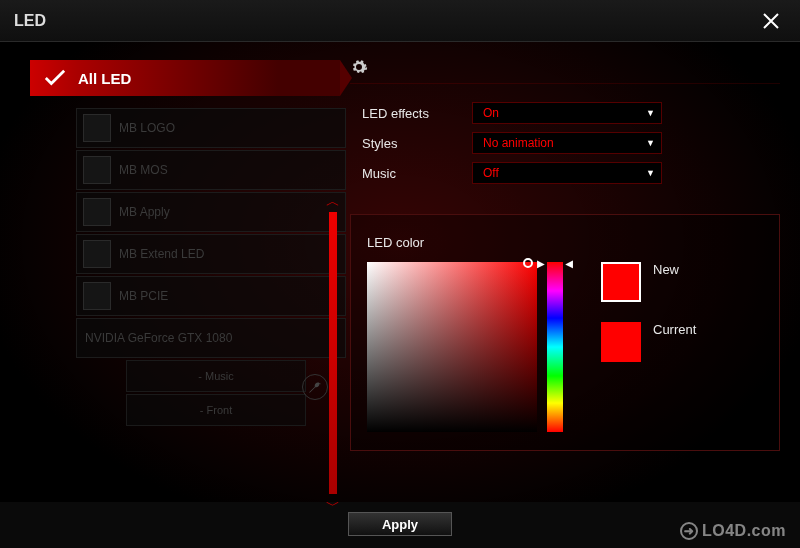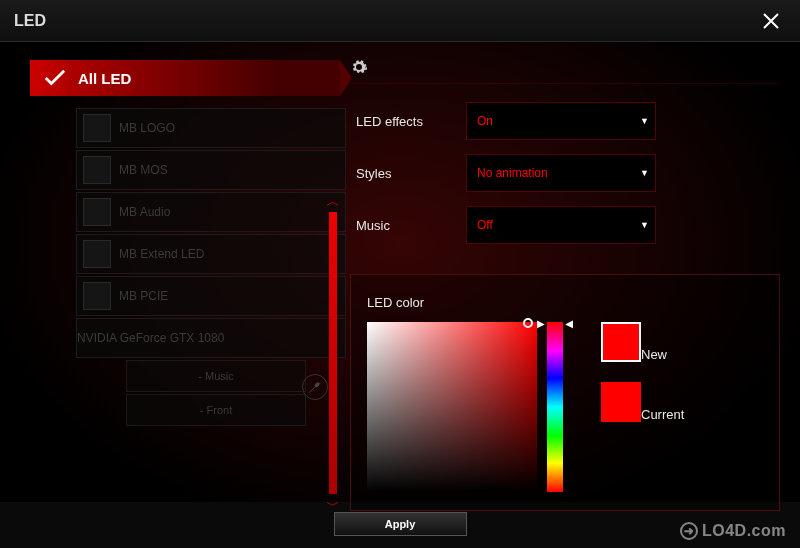--- a/index.html
+++ b/index.html
@@ -15,55 +15,55 @@
   .tab-group { margin-bottom: 12px; width: 310px; margin-left: 12px; }
   .tab { height: 36px; display: flex; align-items: center; padding-left: 48px; font-size: 15px; position: relative; background: linear-gradient(#2a2a2a,#181818); border: 1px solid #333; margin-bottom: 2px; cursor: pointer; }
   .tab.active { background: linear-gradient(90deg, #c00 0%, #a00 15%, #400 80%); color: #fff; font-weight: bold; border: none; }
   .tab.active::after { content:''; position:absolute; right:-12px; top:0; width:0; height:0; border-top:18px solid transparent; border-bottom:18px solid transparent; border-left:12px solid #500; }
   .tab .check { position: absolute; left: 14px; top: 8px; width: 22px; height: 20px; }
   .tab.inactive { color: #fff; font-weight: bold; background: linear-gradient(#333, #1a1a1a); }
   
   .device-list { width: 270px; margin-left: 58px; position: relative; }
   .device-item { height: 40px; border: 1px solid #1c1c1c; background: rgba(10,10,10,0.7); display: flex; align-items: center; padding-left: 42px; color: #3a3a3a; font-size: 12px; margin-bottom: 2px; position: relative; cursor: pointer; }
   .device-item .dev-icon { position: absolute; left: 6px; top: 5px; width: 28px; height: 28px; border: 1px solid #2a2a2a; background: #151515; }
-  .device-item.noicon { padding-left: 0; }
+  .device-item.noicon { padding-left: 8px; }
   .sub-item { height: 32px; border: 1px solid #1a1a1a; background: rgba(10,10,10,0.6); color: #3a3a3a; font-size: 11px; display: flex; align-items: center; justify-content: center; width: 180px; margin: 2px 0 2px 50px; cursor: pointer; }
   
   .scroll-track { position: absolute; right: 0px; top: 152px; width: 14px; height: 318px; display:flex; flex-direction:column; align-items:center; }
   .scroll-arrow { color: #b00; font-size: 14px; cursor: pointer; line-height: 14px; }
   .scroll-thumb { width: 8px; flex: 1; background: linear-gradient(#e00,#a00); margin: 4px 0; cursor: pointer; }
   
   .wrench { position: absolute; left: 302px; top: 332px; width: 26px; height: 26px; border-radius: 50%; border: 1px solid #333; display:flex; align-items:center; justify-content:center; color:#444; font-size:14px; cursor:pointer; }
   
   .right-panel { flex: 1; padding: 14px 20px 0 10px; position: relative; }
   .gear-row { height: 28px; display: flex; align-items: center; border-bottom: 1px solid rgba(255,0,0,0.12); margin-bottom: 18px; }
   .gear { color: #ccc; font-size: 18px; }
   
-  .settings-grid { display: grid; grid-template-columns: 110px 190px; row-gap: 14px; align-items: center; margin-left: 6px; margin-bottom: 30px; }
+  .settings-grid { display: grid; grid-template-columns: 110px 190px; row-gap: 8px; align-items: center; margin-left: 12px; margin-bottom: 30px; }
   .setting-label { color: #e8e8e8; font-size: 13px; }
-  .dropdown { height: 38px; background: #000; border: 1px solid #500; color: #f00; font-size: 12px; display: flex; align-items: center; justify-content: space-between; padding: 0 6px 0 10px; cursor: pointer; }
+  .dropdown { height: 22px; background: #000; border: 1px solid #500; color: #f00; font-size: 12px; display: flex; align-items: center; justify-content: space-between; padding: 0 6px 0 10px; cursor: pointer; }
   .dropdown .caret { color: #fff; font-size: 9px; }
   
   .color-panel { border: 1px solid #4a0e0e; padding: 20px 16px 18px 16px; background: rgba(0,0,0,0.3); }
   .color-panel-title { color: #e8e8e8; font-size: 13px; margin-bottom: 12px; }
   .picker-row { display: flex; gap: 10px; align-items: flex-start; }
   .sv-box { width: 170px; height: 170px; position: relative; background: linear-gradient(to top, #000, transparent), linear-gradient(to right, #fff, #f00); cursor: crosshair; }
   .sv-cursor { position: absolute; top: -4px; right: 4px; width: 10px; height: 10px; border: 2px solid #fff; border-radius: 50%; }
   .hue-wrap { position: relative; }
   .hue-bar { width: 16px; height: 170px; background: linear-gradient(to bottom, #f00 0%, #f0f 17%, #00f 33%, #0ff 50%, #0f0 67%, #ff0 83%, #f00 100%); cursor: pointer; }
   .hue-left { position:absolute; left:-10px; top:-4px; color:#fff; font-size:10px; }
   .hue-right { position:absolute; right:-10px; top:-4px; color:#fff; font-size:10px; }
   .swatches { margin-left: 28px; }
-  .swatch-row { display: flex; align-items: flex-end; margin-bottom: 20px; }
+  .swatch-row { display: flex; align-items: flex-start; gap: 12px; margin-bottom: 20px; }
   .swatch { width: 40px; height: 40px; background: #f00; }
   .swatch.new { border: 2px solid #fff; }
   .swatch-label { color: #e8e8e8; font-size: 13px; }
   
   .footer { position: absolute; bottom: 12px; left: 0; width: 800px; display: flex; justify-content: center; }
-  .apply-btn { width: 133px; height: 24px; background: linear-gradient(#333,#111); border: 1px solid #555; color: #fff; font-size: 11px; display:flex; align-items:center; justify-content:center; cursor:pointer; font-weight:bold; }
+  .apply-btn { width: 104px; height: 24px; background: linear-gradient(#333,#111); border: 1px solid #555; color: #fff; font-size: 13px; display:flex; align-items:center; justify-content:center; cursor:pointer; font-weight:bold; }
   
   .watermark { position: absolute; right: 14px; bottom: 8px; color: rgba(255,255,255,0.5); font-size: 16px; font-weight: bold; letter-spacing: 0.5px; display:flex; align-items:center; gap:4px; }
   .watermark .circ { width:18px; height:18px; border:2px solid rgba(255,255,255,0.5); border-radius:50%; display:flex; align-items:center; justify-content:center; font-size:12px; }
 </style>
 </head>
 <body>
 
 <div class="titlebar">
   <div class="titlebar-title">LED</div>
   <div class="close-btn">
@@ -88,21 +88,21 @@
       <div class="device-item">
           <div class="dev-icon"></div>
           <span>MB LOGO</span>
         </div>
       <div class="device-item">
           <div class="dev-icon"></div>
           <span>MB MOS</span>
         </div>
       <div class="device-item">
           <div class="dev-icon"></div>
-          <span>MB Audio</span>
+          <span>MB Apply</span>
         </div>
       <div class="device-item">
           <div class="dev-icon"></div>
           <span>MB Extend LED</span>
         </div>
       <div class="device-item">
           <div class="dev-icon"></div>
           <span>MB PCIE</span>
         </div>
       <div class="device-item noicon">

